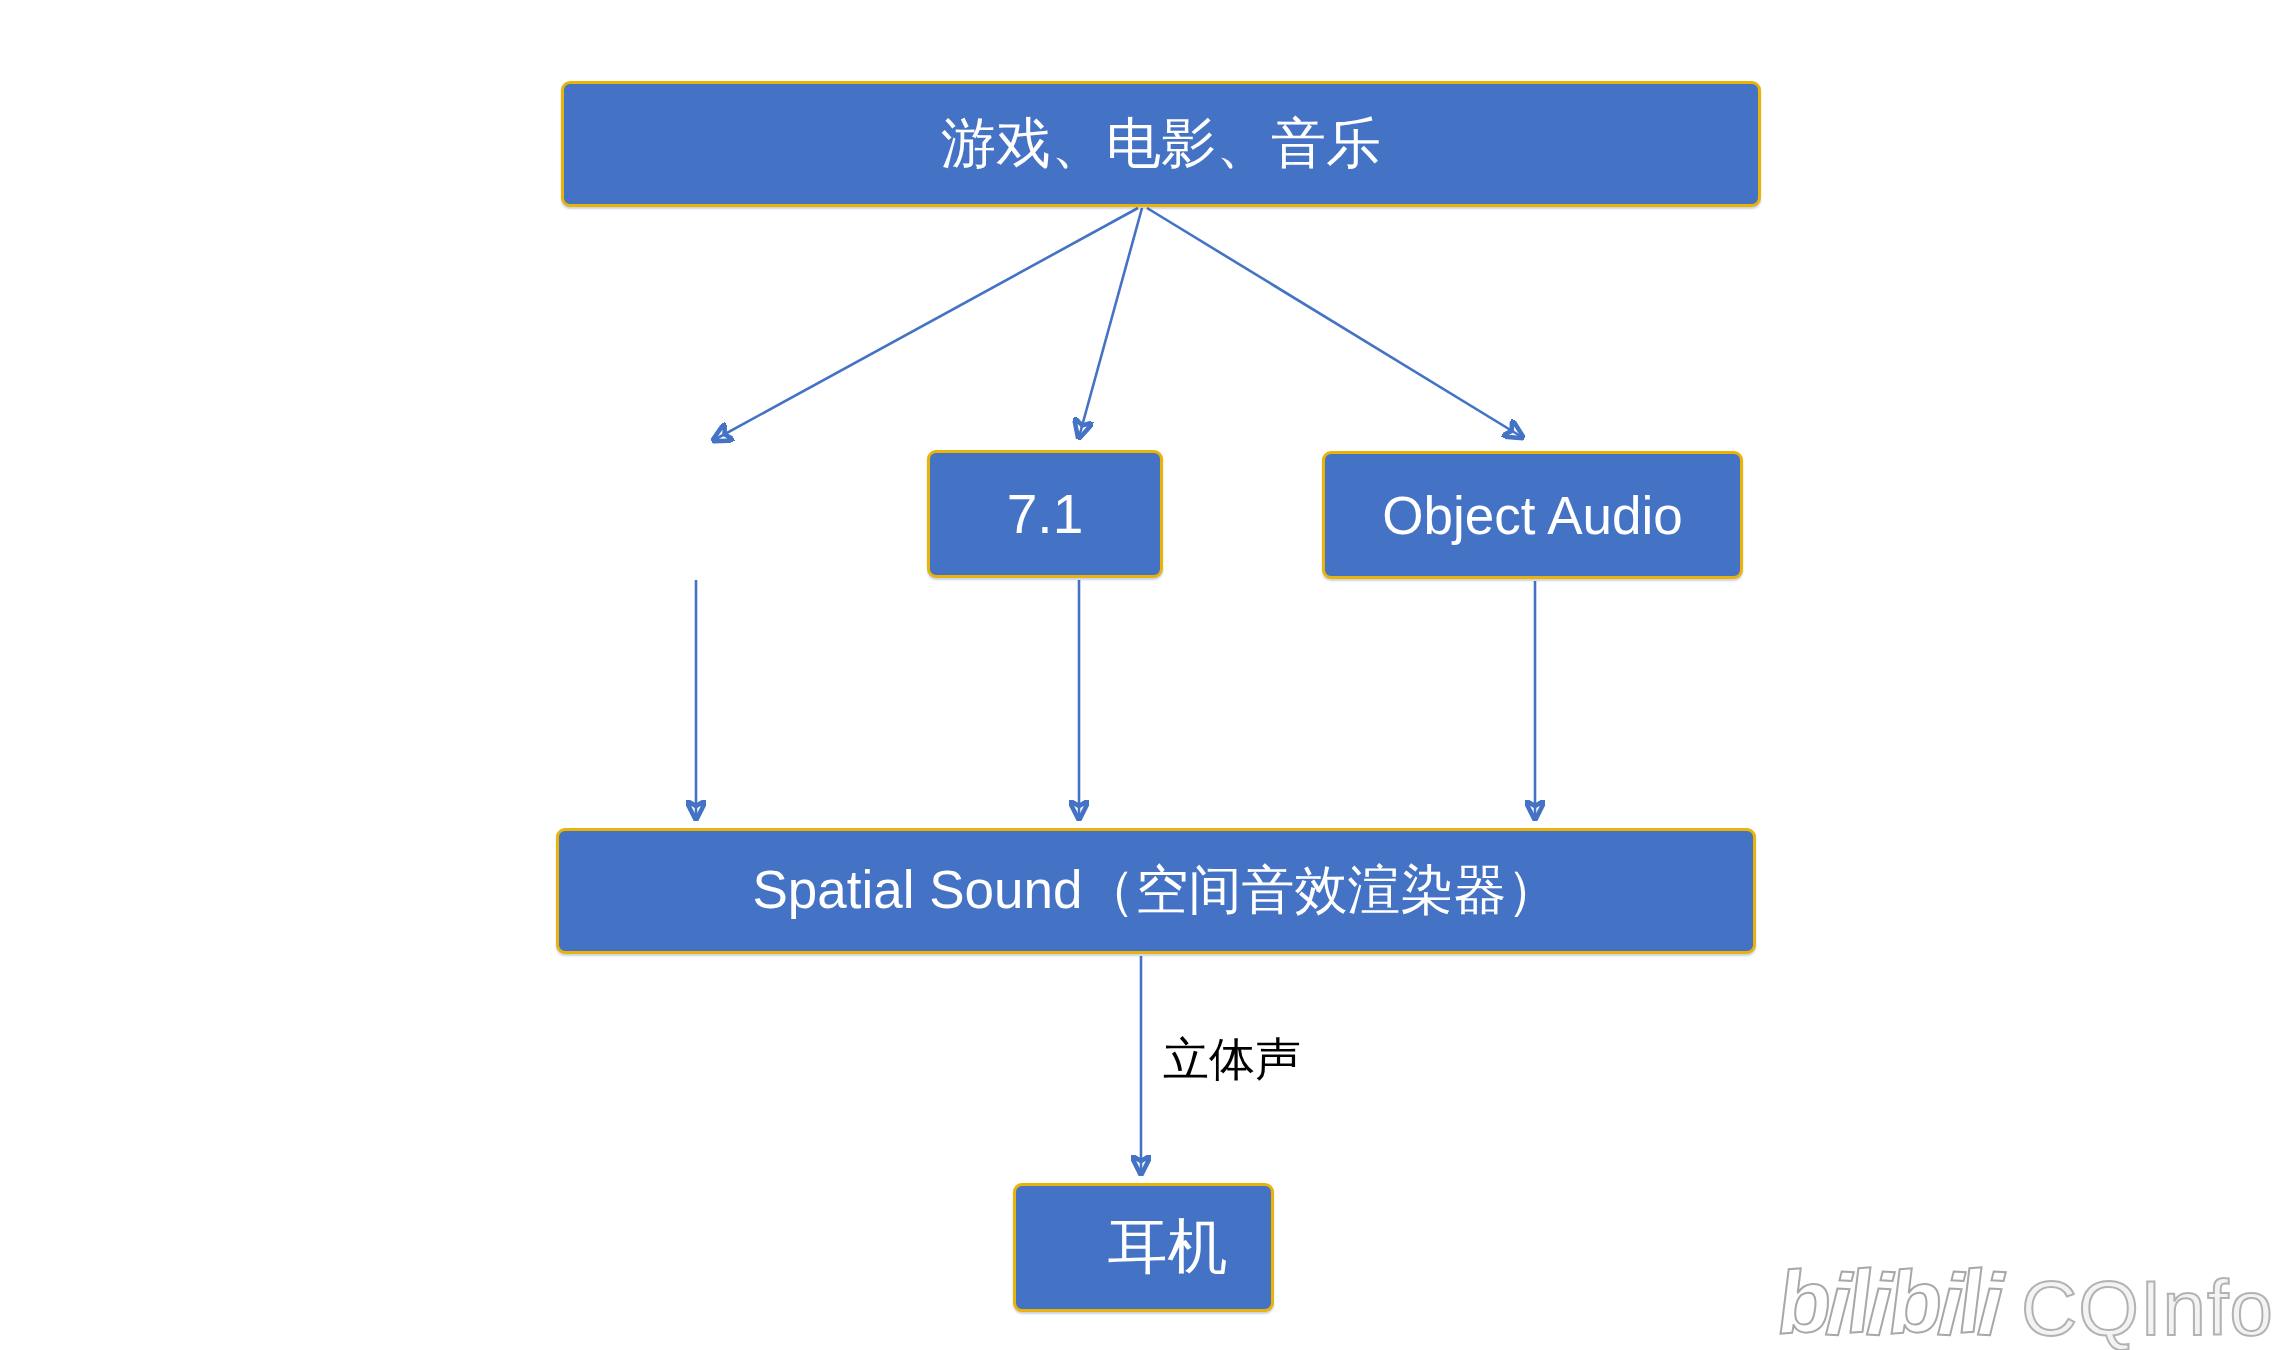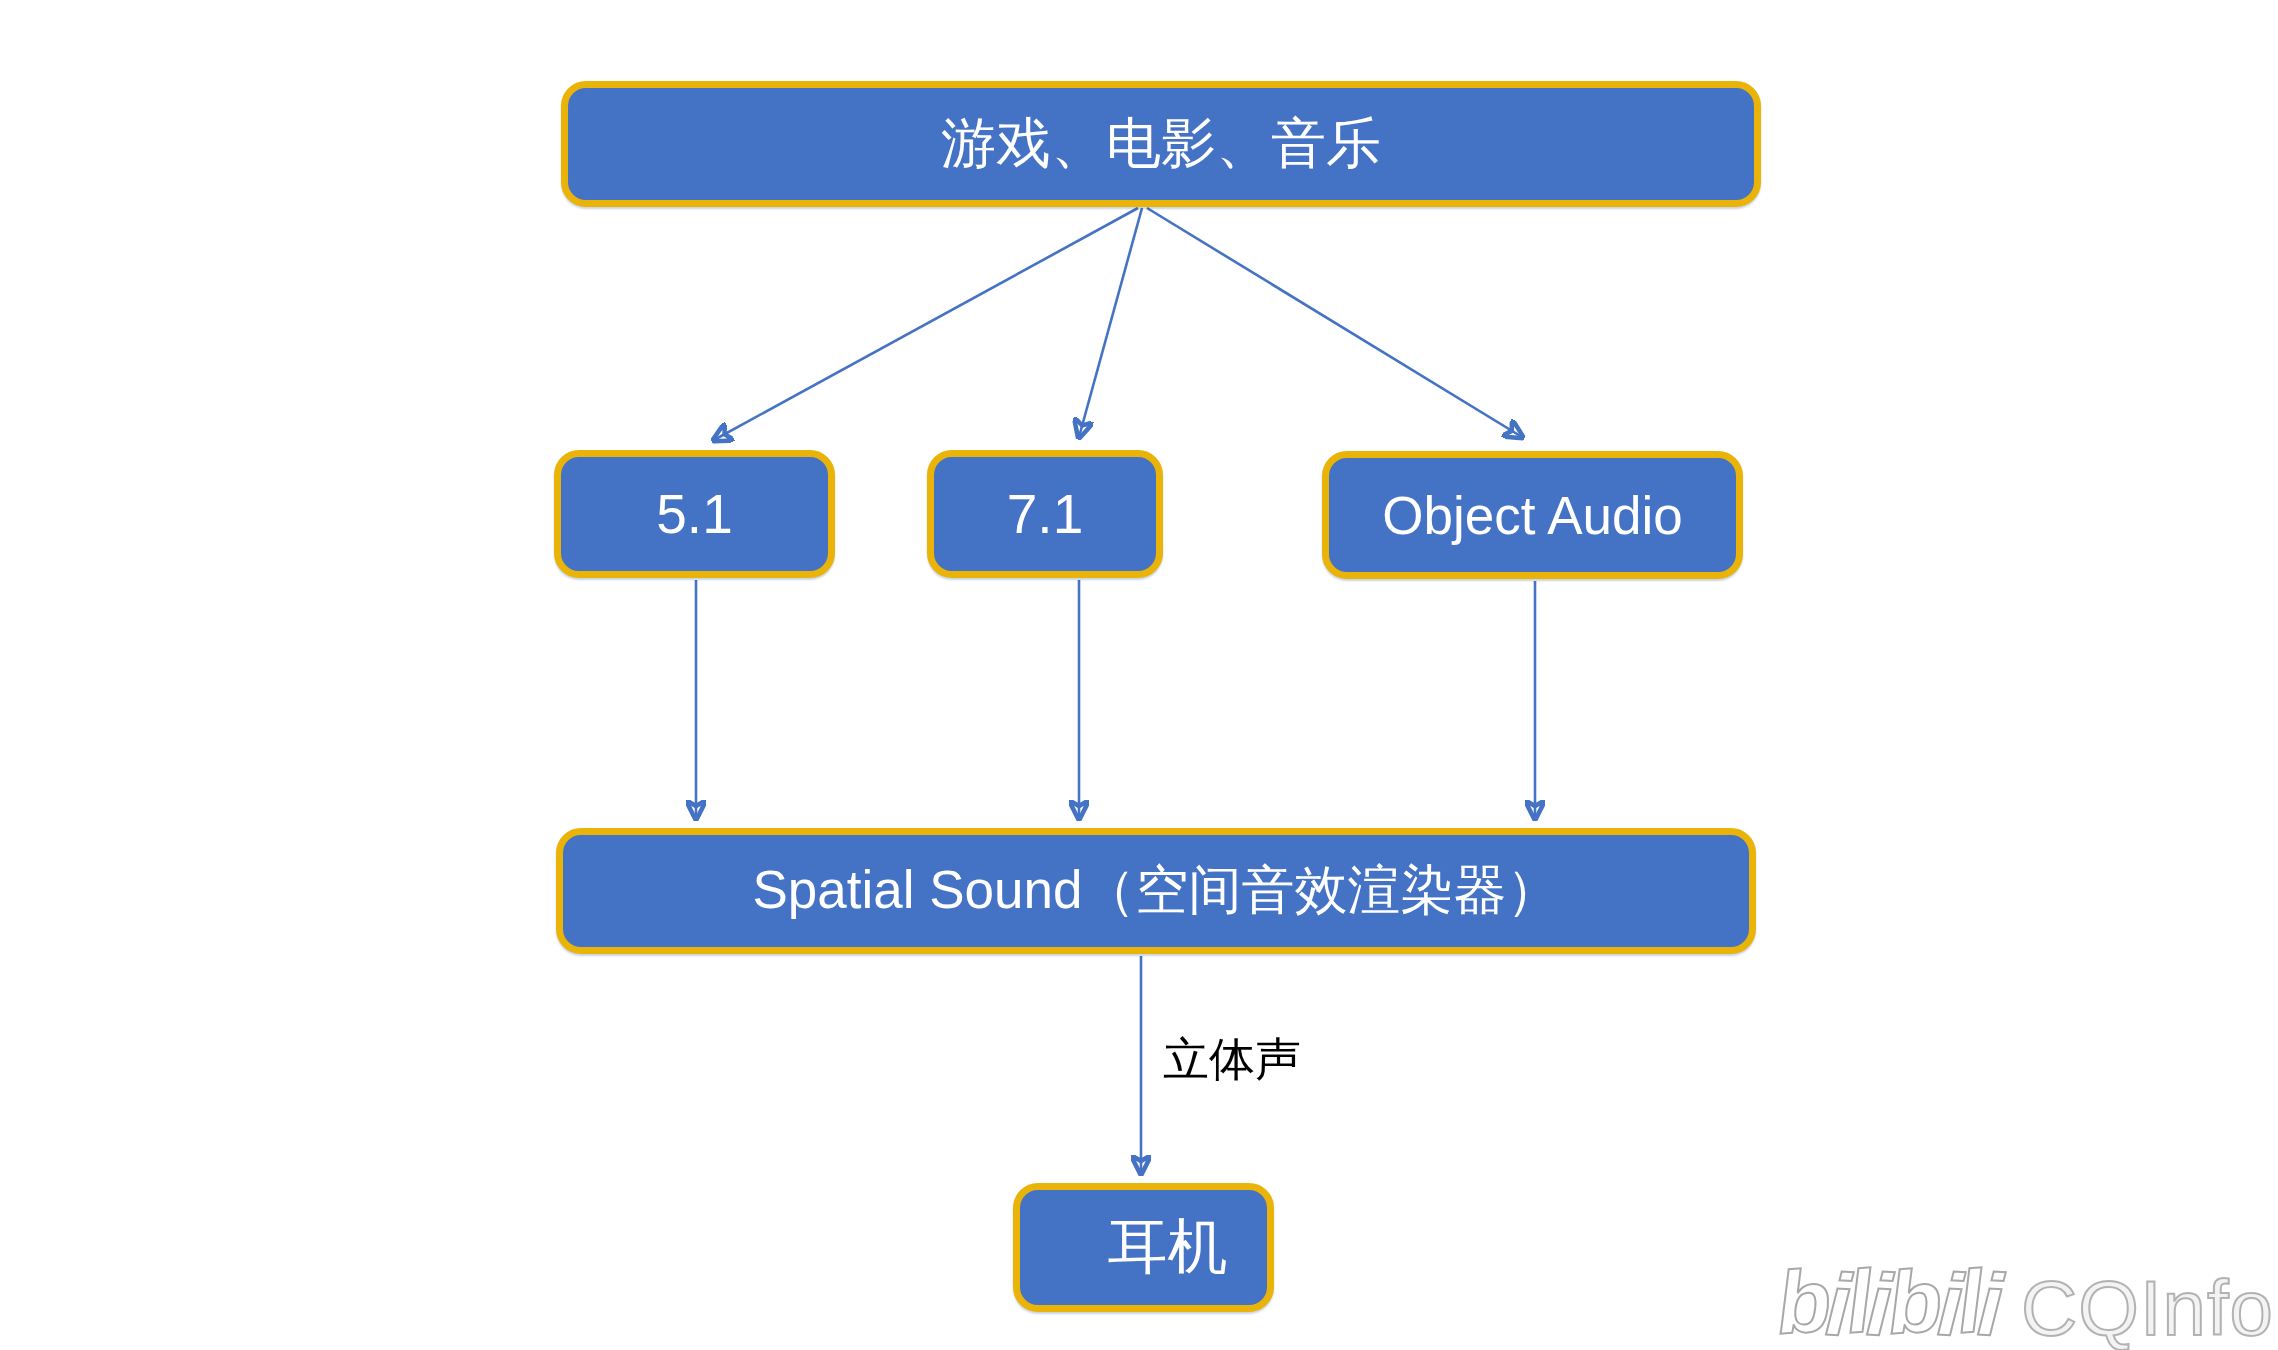--- a/index.html
+++ b/index.html
@@ -7,22 +7,22 @@
     width:2278px;height:1350px;position:relative;overflow:hidden;
     background:#ffffff;
     font-family:"Liberation Sans", sans-serif;
   }
   .stage{position:absolute;inset:0;}
   .arrow-layer{position:absolute;left:0;top:0;width:2278px;height:1350px;pointer-events:none;}
   .arrow-layer path{stroke:#4472C4;stroke-width:2.6;fill:none;}
   .node{
     position:absolute;
     background:#4472C4;
-    border:7px solid #eab308;
-    border-radius:25px;
+    border:3px solid #eab308;
+    border-radius:9px;
     color:#ffffff;
     display:flex;align-items:center;justify-content:center;
     text-align:center;
     box-sizing:border-box;
     box-shadow:0 2px 2px rgba(47,82,143,0.25);
   }
   .node-top   {left:561px; top:81px;  width:1200px;height:126px;font-size:55px;}
   .node-51    {left:554px; top:450px; width:281px; height:128px;font-size:55px;}
   .node-71    {left:927px; top:450px; width:236px; height:128px;font-size:55px;}
   .node-obj   {left:1322px;top:451px; width:421px; height:128px;font-size:53px;}
@@ -72,23 +72,20 @@
     <path d="M696,580 L696,818" marker-end="url(#stealth)"></path>
     <path d="M1079,580 L1079,818" marker-end="url(#stealth)"></path>
     <path d="M1535,581 L1535,818" marker-end="url(#stealth)"></path>
     <path d="M1141,956 L1141,1173" marker-end="url(#stealth)"></path>
   </svg>
 
   <div class="node node-top">
     <span>游戏、电影、音乐</span>
   </div>
 
-  <div class="node node-51">
-    <span>5.1</span>
-  </div>
 
   <div class="node node-71">
     <span>7.1</span>
   </div>
 
   <div class="node node-spat">
     <span>Spatial Sound（空间音效渲染器）</span>
   </div>
 
   <div class="node node-obj">

